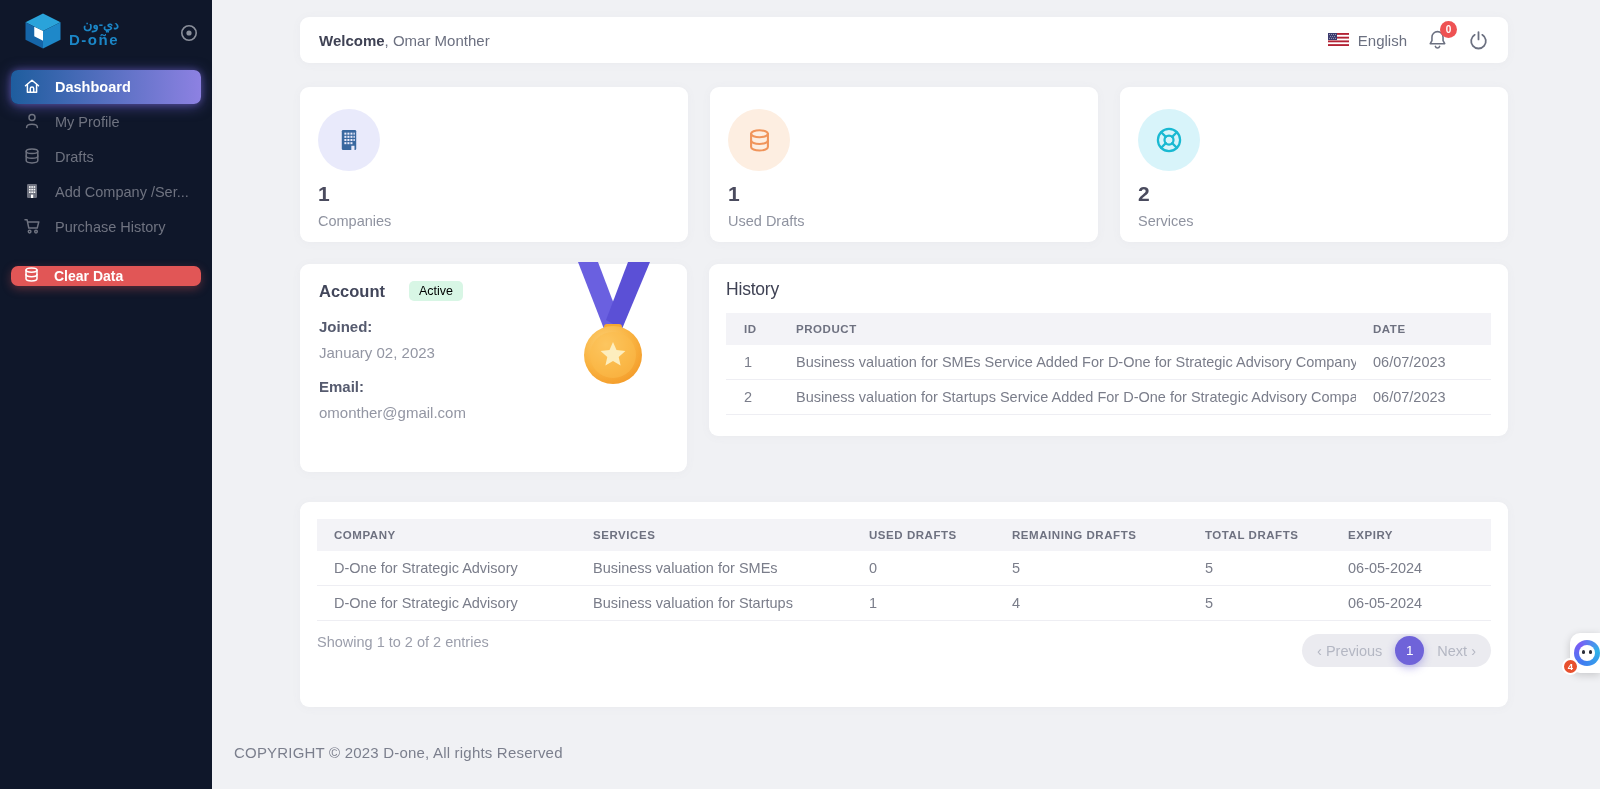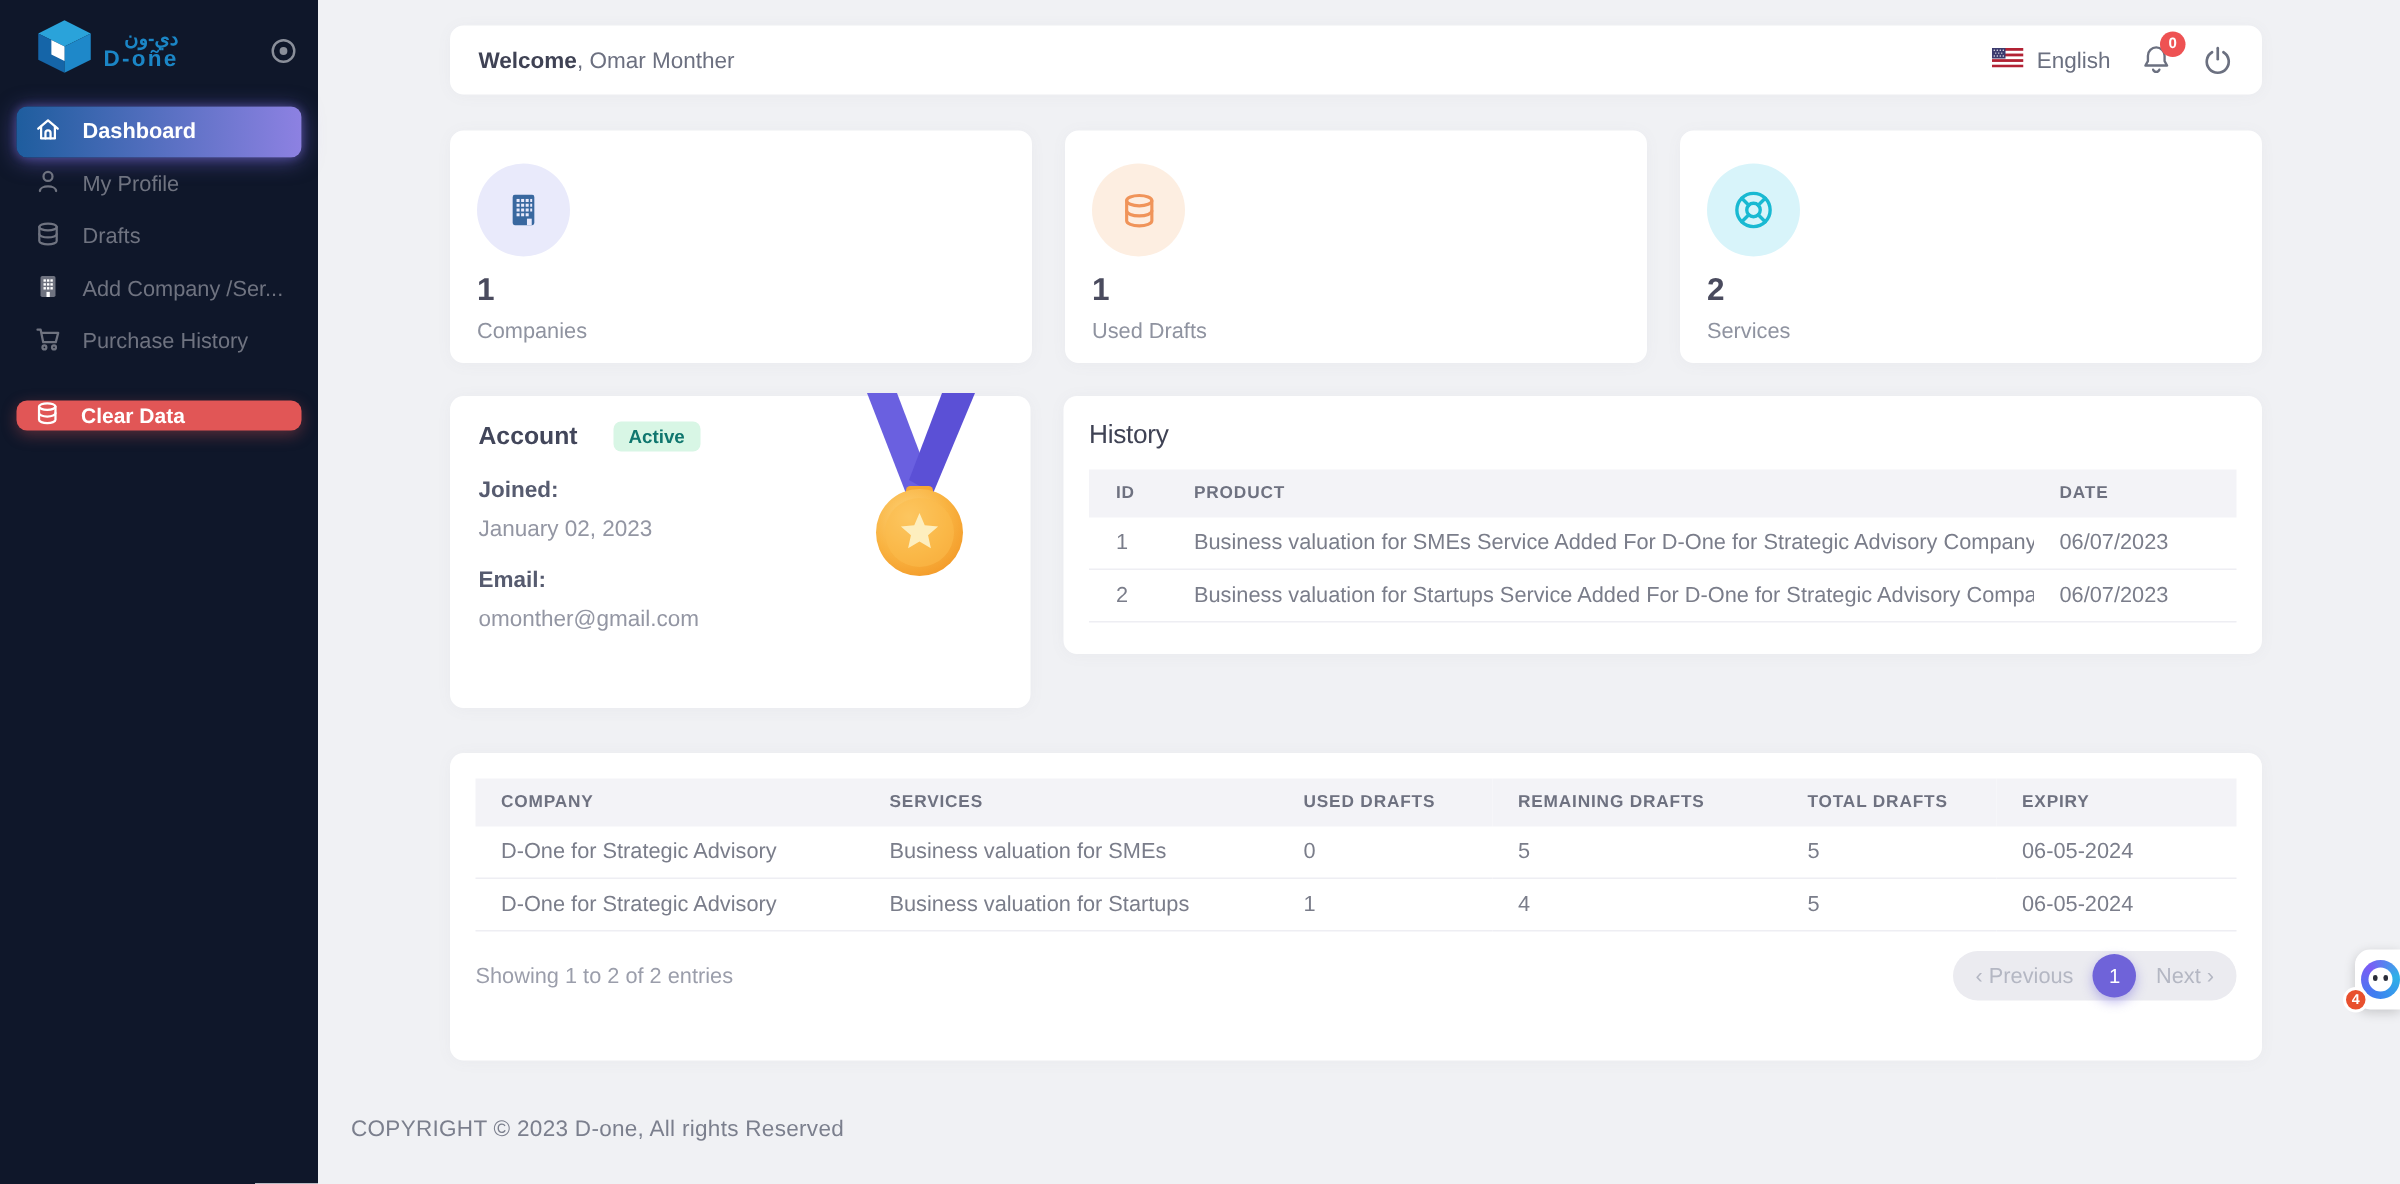--- a/index.html
+++ b/index.html
@@ -62,39 +62,39 @@
   .stat-circle.c-companies { background:#e9eafb; }
   .stat-circle.c-drafts { background:#fdeee1; }
   .stat-circle.c-services { background:#d8f4fa; }
   .stat-value { margin-top:11px; font-size:21px; font-weight:700; color:#4a4b5e; }
   .stat-label { margin-top:7px; font-size:14.5px; color:#8f93a0; }
   
   .row2 { margin-top:22px; display:grid; grid-template-columns:387px 1fr; gap:22px; }
   .account-card { height:208px; padding:17px 19px; position:relative; overflow:visible; }
   .account-title-row { display:flex; align-items:center; gap:24px; }
   .account-title { font-size:16.5px; color:#42465a; font-weight:600; }
-  .badge-active { background:#d8f6e5; color:#0f766e; font-size:12.5px; font-weight:700; padding:3px 10px; border-radius:5px; }
+  .badge-active { background:#d8f6e5; color:#000000; font-size:12.5px; font-weight:400; padding:3px 10px; border-radius:5px; }
   .acc-label { margin-top:17px; font-size:15px; font-weight:600; color:#565b6f; }
   .acc-value { margin-top:9px; font-size:15px; color:#9396a3; }
   .medal { position:absolute; top:-2px; right:28px; }
   .history-card { height:172px; padding:15px 17px; }
   .history-title { font-size:17.5px; color:#3f4254; font-weight:500; letter-spacing:-0.2px; }
   table { width:100%; border-collapse:collapse; table-layout:fixed; }
   thead th {
     background:#f3f3f7; font-size:11.5px; letter-spacing:.55px; color:#6e7180;
     font-weight:700; text-align:left; padding:10px 0; white-space:nowrap;
   }
   tbody td { font-size:14.5px; color:#7a7d8a; padding:9px 0; border-bottom:1px solid #eeeef3; white-space:nowrap; overflow:hidden; }
   .history-table { margin-top:13px; }
   .history-table th:first-child, .history-table td:first-child { padding-left:18px; }
   .history-table th:last-child,  .history-table td:last-child  { padding-left:17px; }
   
   .bottom-card { margin-top:30px; height:205px; padding:17px; }
   .subs-table th, .subs-table td { padding-left:17px; }
-  .table-footer { display:flex; align-items:center; margin-top:13px; }
+  .table-footer { display:flex; margin-top:13px; }
   .showing { color:#9b9eab; font-size:14.5px; }
   .pager {
     margin-left:auto; background:#ebebf0; border-radius:17px; height:33px;
     display:flex; align-items:center; gap:13px; padding:0 15px;
     color:#b4b7c3; font-size:14.5px;
   }
   .pager-prev, .pager-next { cursor:pointer; }
   .pager-page {
     width:29px; height:29px; border-radius:50%; background:#6f63d9; color:#fff;
     display:flex; align-items:center; justify-content:center; font-size:13.5px;

